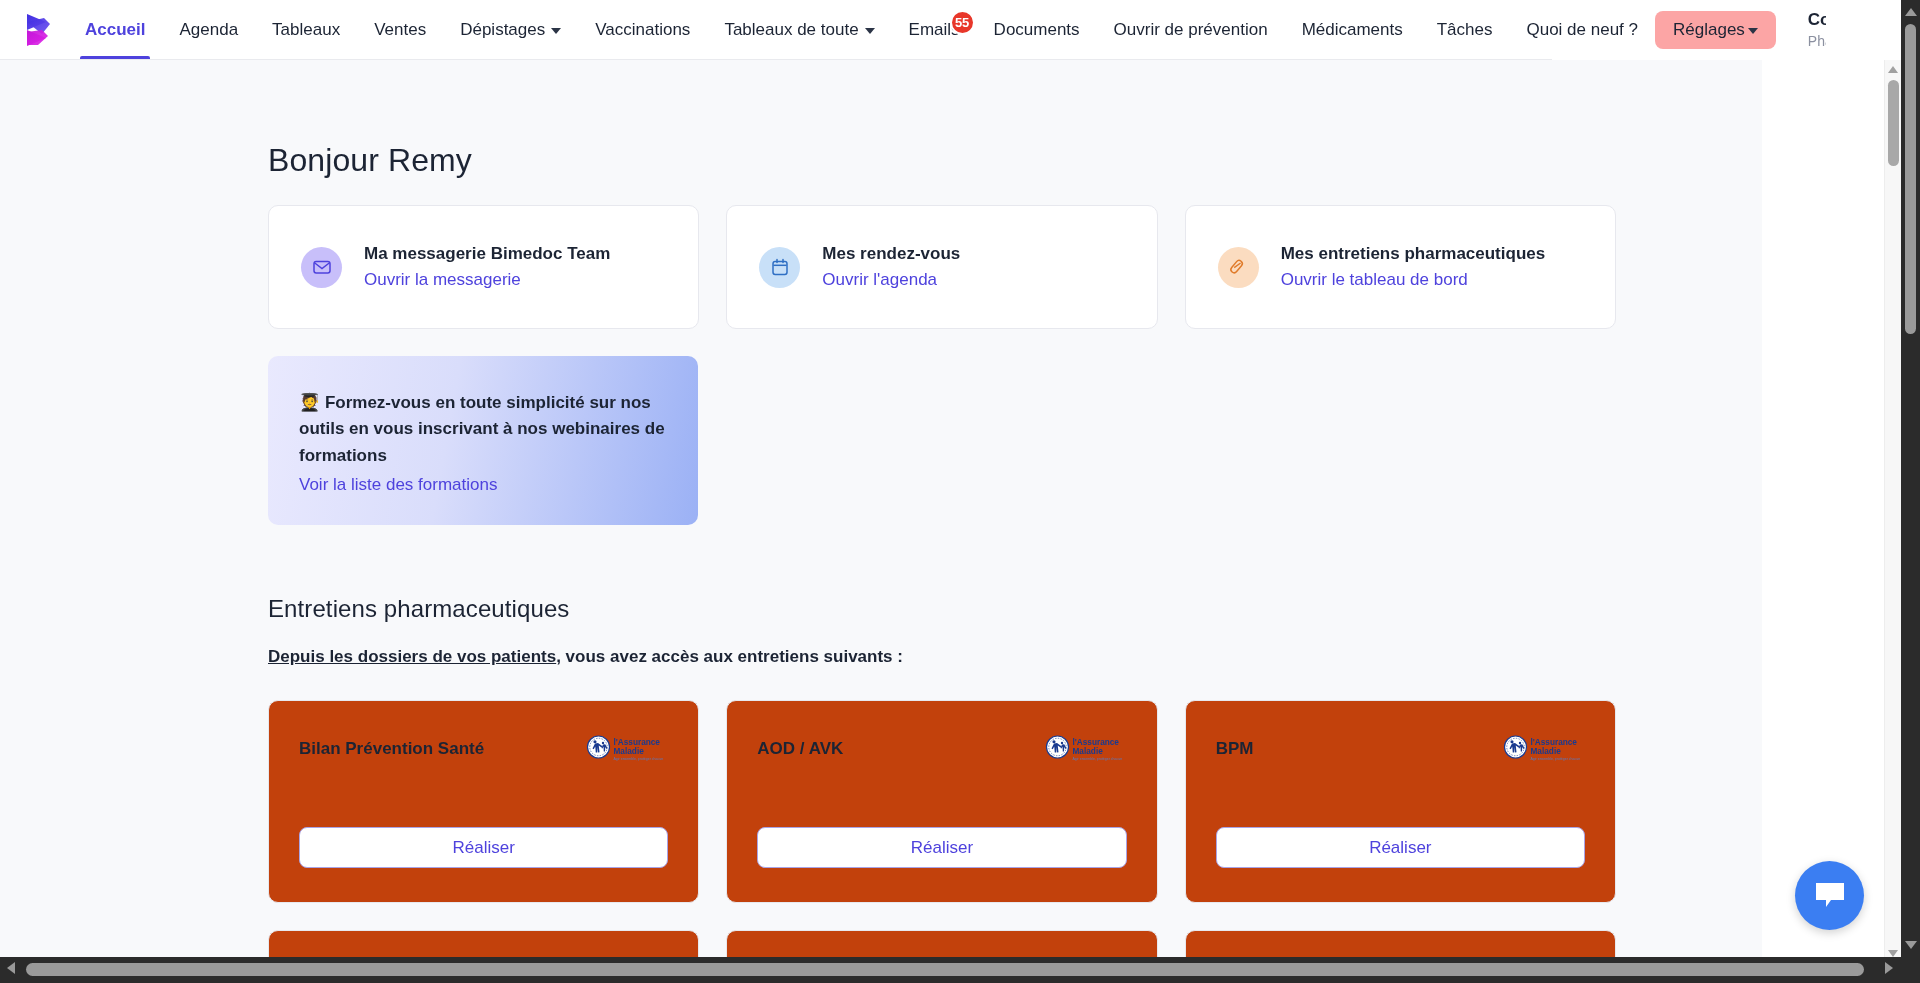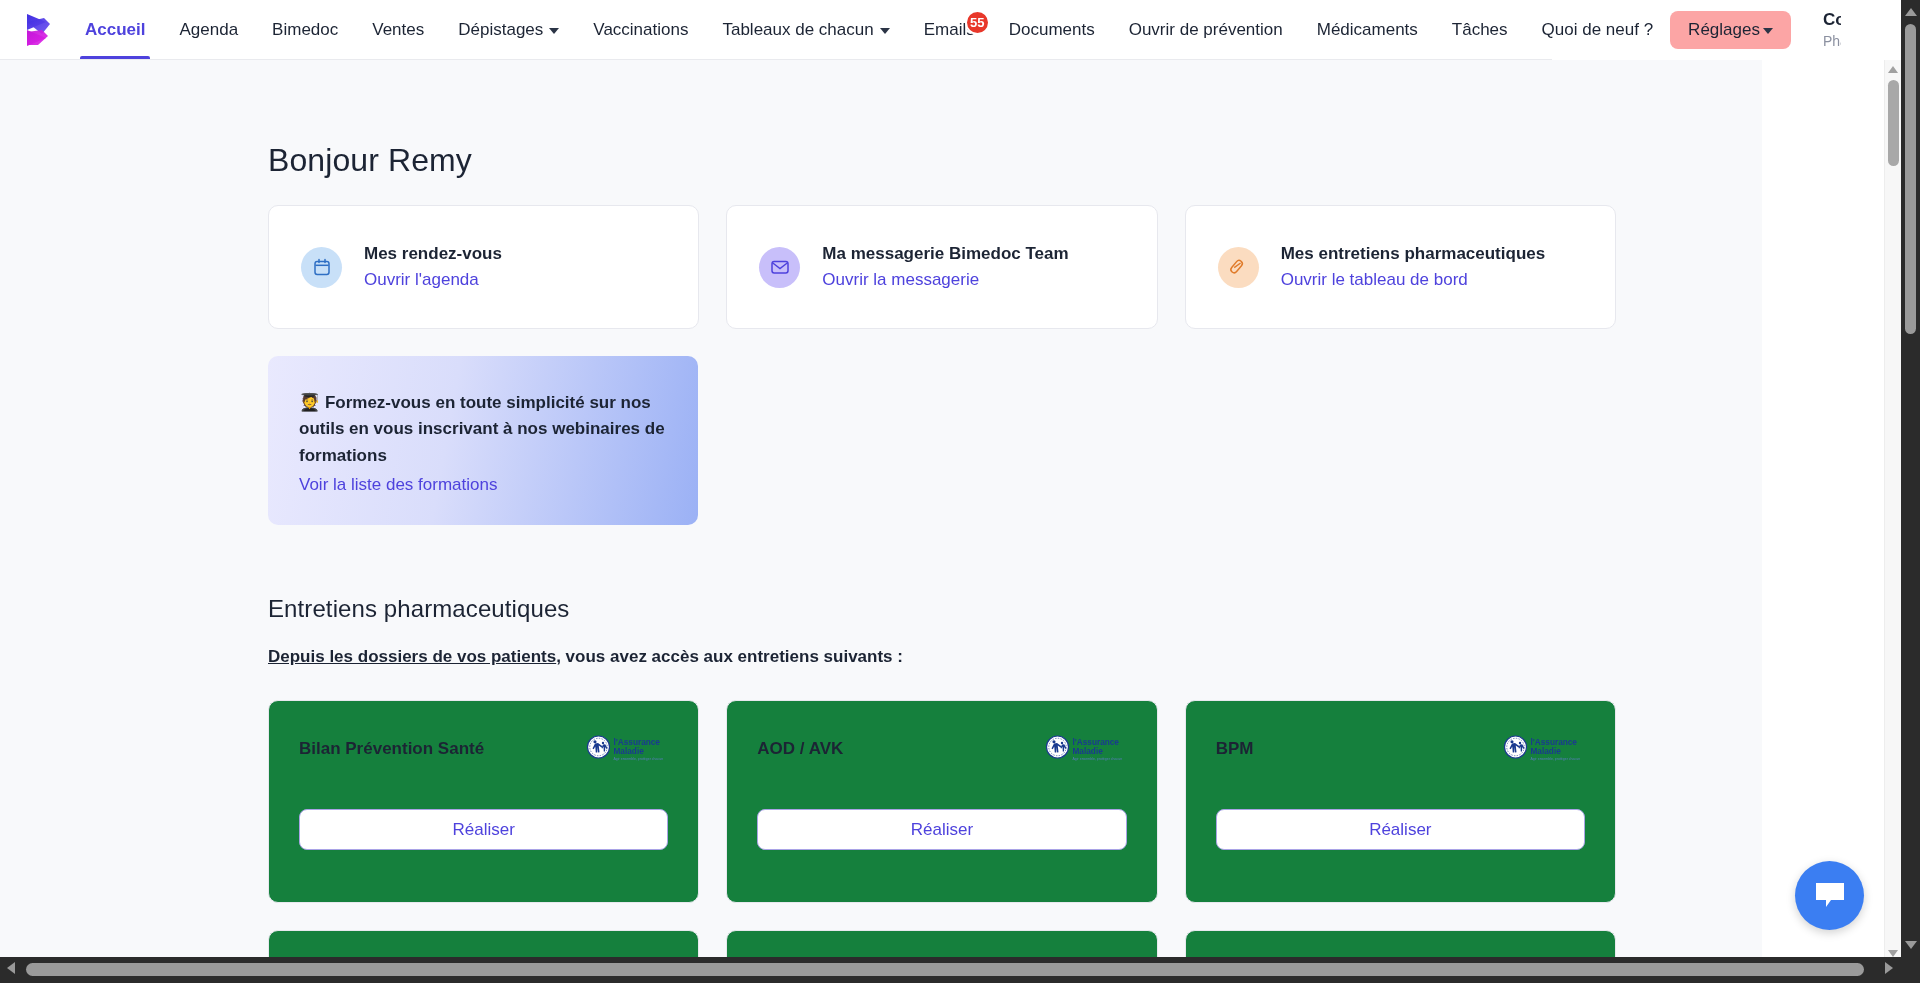--- a/index.html
+++ b/index.html
@@ -219,25 +219,25 @@
   .section-sub .ul { text-decoration: underline; }
 
   .entretien-row {
     display: flex;
     gap: 27px;
     width: 1348px;
     margin-top: 33px;
   }
   .entretien-card {
     flex: 1 1 0;
-    background: #15803d;
+    background: #c2410c;
     border: 1px solid #e7e8ee;
     border-radius: 10px;
     height: 203px;
-    padding: 33px 30px 18px 30px;
+    padding: 33px 30px 0 30px;
     display: flex;
     flex-direction: column;
   }
   .ec-head {
     display: flex;
     align-items: flex-start;
     justify-content: space-between;
   }
   .ec-title {
     font-size: 17px; font-weight: 700; color: #1c2434;
@@ -383,34 +383,34 @@
     </div>
 
     <div class="nav-items" id="nav-items">
         <div class="nav-item active">
           <span>Accueil</span>
         </div>
         <div class="nav-item">
           <span>Agenda</span>
         </div>
         <div class="nav-item">
-          <span>Bimedoc</span>
+          <span>Tableaux</span>
         </div>
         <div class="nav-item">
           <span>Ventes</span>
         </div>
         <div class="nav-item">
           <span>Dépistages</span>
           <span class="caret"></span>
         </div>
         <div class="nav-item">
           <span>Vaccinations</span>
         </div>
         <div class="nav-item">
-          <span>Tableaux de chacun</span>
+          <span>Tableaux de toute</span>
           <span class="caret"></span>
         </div>
         <div class="nav-item">
           <span>Emails</span>
           <span class="badge">55</span>
         </div>
         <div class="nav-item">
           <span>Documents</span>
         </div>
         <div class="nav-item">
@@ -441,43 +441,43 @@
       <span class="account-sub">Pharmac</span>
     </div>
   </div>
 
   <div id="page">
     <div id="content">
 
       <h1 class="greeting">Bonjour Remy</h1>
 
       <div class="card-row" id="shortcut-row">
+          <div class="shortcut-card">
+            <div class="icon-circle ic-mail">
+              <svg width="20" height="20" viewBox="0 0 20 20">
+                <rect x="2" y="4.5" width="16" height="11.5" rx="2.2" fill="none" stroke="#4e42dd" stroke-width="1.5"></rect>
+                <path d="M2.8 6 L10 11.5 L17.2 6" fill="none" stroke="#4e42dd" stroke-width="1.5" stroke-linecap="round"></path>
+              </svg>
+            </div>
+            <div class="card-texts">
+              <span class="card-title">Ma messagerie Bimedoc Team</span>
+              <span class="card-link">Ouvrir la messagerie</span>
+            </div>
+          </div>
           <div class="shortcut-card">
             <div class="icon-circle ic-cal">
               <svg width="20" height="20" viewBox="0 0 20 20">
                 <rect x="3" y="4.5" width="14" height="13" rx="2.2" fill="none" stroke="#2f6fc4" stroke-width="1.5"></rect>
                 <path d="M3.4 8.3 H16.6" stroke="#2f6fc4" stroke-width="1.5"></path>
                 <path d="M7 2.6 V5.6 M13 2.6 V5.6" stroke="#2f6fc4" stroke-width="1.5" stroke-linecap="round"></path>
               </svg>
             </div>
             <div class="card-texts">
               <span class="card-title">Mes rendez-vous</span>
               <span class="card-link">Ouvrir l'agenda</span>
-            </div>
-          </div>
-          <div class="shortcut-card">
-            <div class="icon-circle ic-mail">
-              <svg width="20" height="20" viewBox="0 0 20 20">
-                <rect x="2" y="4.5" width="16" height="11.5" rx="2.2" fill="none" stroke="#4e42dd" stroke-width="1.5"></rect>
-                <path d="M2.8 6 L10 11.5 L17.2 6" fill="none" stroke="#4e42dd" stroke-width="1.5" stroke-linecap="round"></path>
-              </svg>
-            </div>
-            <div class="card-texts">
-              <span class="card-title">Ma messagerie Bimedoc Team</span>
-              <span class="card-link">Ouvrir la messagerie</span>
             </div>
           </div>
           <div class="shortcut-card">
             <div class="icon-circle ic-vial">
               <svg width="20" height="20" viewBox="0 0 20 20">
                 <rect x="5.4" y="2.6" width="6.4" height="14" rx="3.2" fill="none" stroke="#e07b2a" stroke-width="1.5" transform="rotate(40 8.6 9.6)"></rect>
                 <path d="M6.2 10.6 L12.6 6" stroke="#e07b2a" stroke-width="1.4"></path>
               </svg>
             </div>
             <div class="card-texts">

